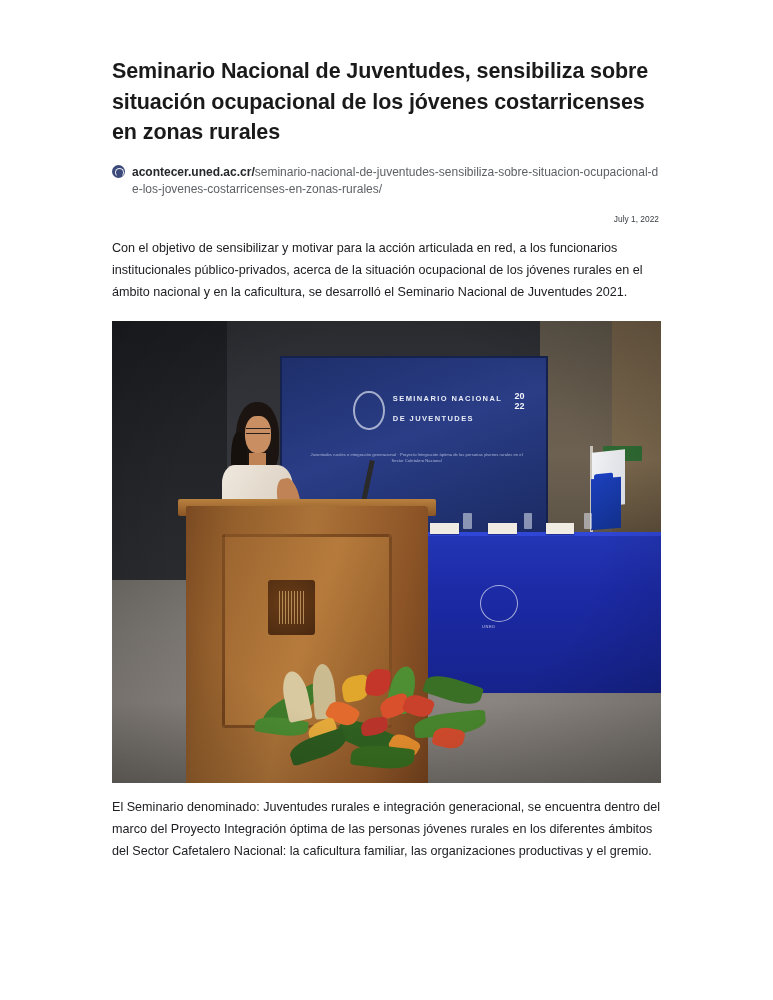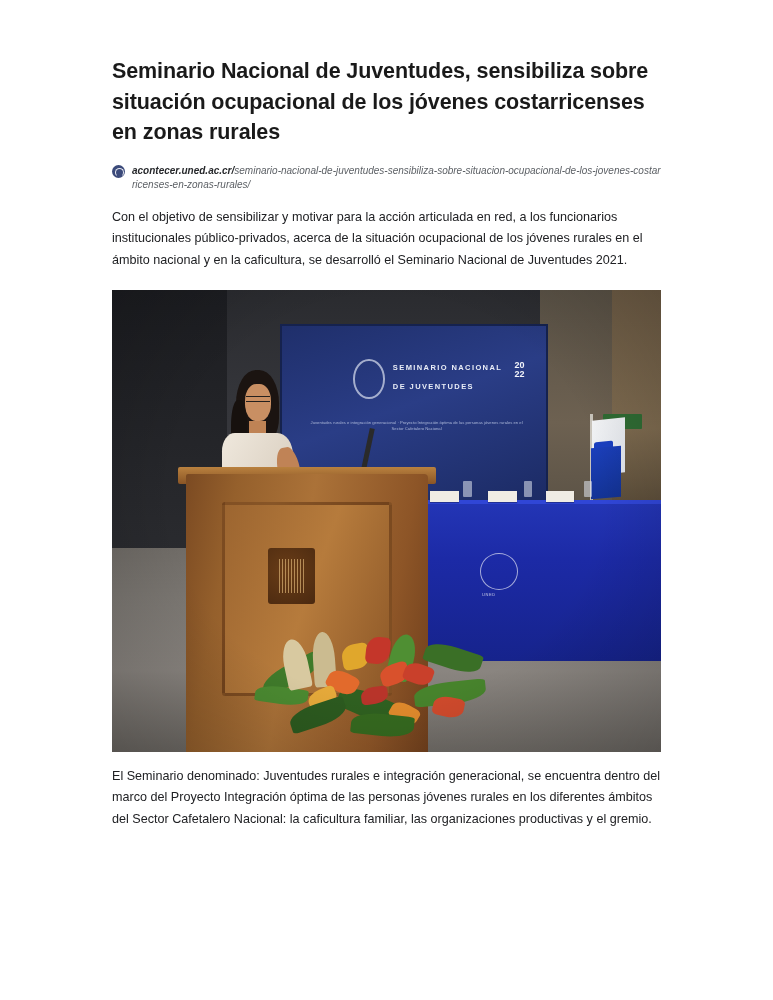--- a/index.html
+++ b/index.html
@@ -50,26 +50,25 @@
     position: absolute;
     left: 3px;
     top: 3px;
     width: 7px;
     height: 7px;
     border: 1.4px solid #e8eaf2;
     border-radius: 50%;
     border-bottom-color: transparent;
   }
   .source-url {
-    font-size: 10px;
+    font-size: 12px;
     line-height: 1.45;
     color: #5d6166;
     word-break: break-all;
     max-width: 540px;
-    font-style: italic;
   }
   .source-url .domain {
     font-weight: bold;
     color: #26282b;
   }
   .date-row {
     margin-top: 16px;
     text-align: right;
     font-size: 8.4px;
     color: #3c4043;
@@ -378,20 +377,21 @@
 
   <h1 class="doc-title">Seminario Nacional de Juventudes, sensibiliza sobre situación ocupacional de los jóvenes costarricenses en zonas rurales</h1>
 
   <div class="source-row">
     <span class="favicon"></span>
     <div class="source-url">
       <span class="domain">acontecer.uned.ac.cr/</span><span class="path">seminario-nacional-de-juventudes-sensibiliza-sobre-situacion-ocupacional-de-los-jovenes-costarricenses-en-zonas-rurales/</span>
     </div>
   </div>
 
+  <div class="date-row">July 1, 2022</div>
 
   <p class="body-para">Con el objetivo de sensibilizar y motivar para la acción articulada en red, a los funcionarios institucionales público-privados, acerca de la situación ocupacional de los jóvenes rurales en el ámbito nacional y en la caficultura, se desarrolló el Seminario Nacional de Juventudes 2021.</p>
 
   <div class="figure">
     <div class="photo">
       <div class="p-wallback"></div>
       <div class="p-darkcurtain"></div>
       <div class="p-rightwall"></div>
       <div class="p-rightwall2"></div>
       <div class="p-exitsign"></div>

